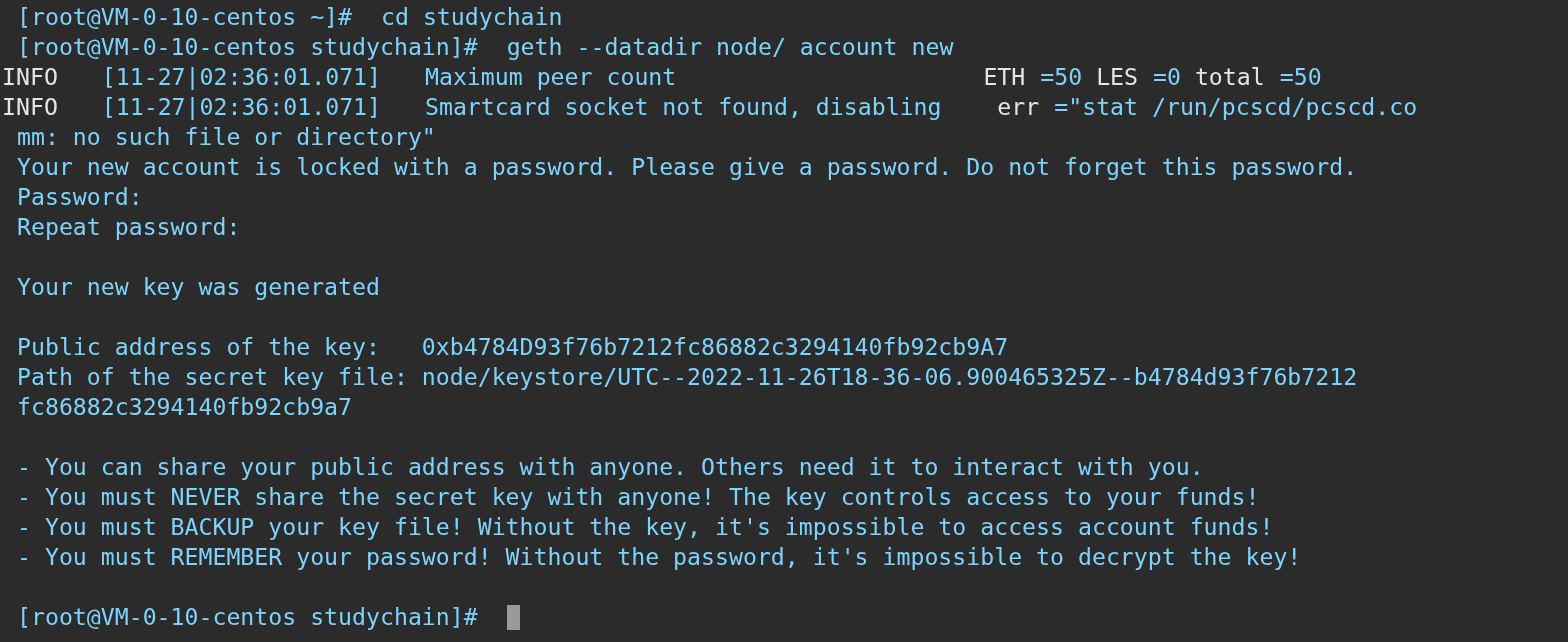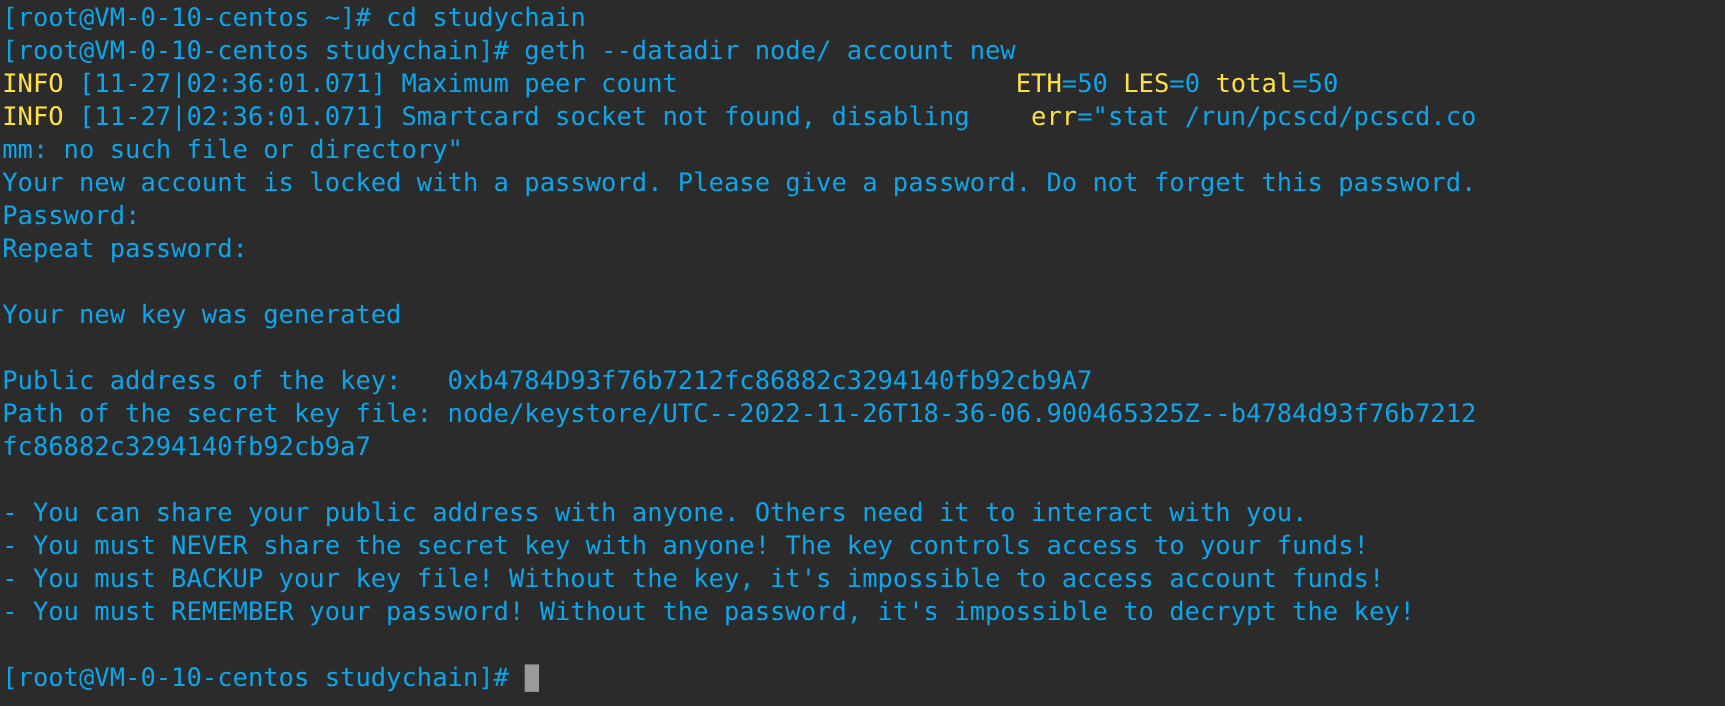--- a/index.html
+++ b/index.html
@@ -30,24 +30,25 @@
   .line {
     height: 30px;
     white-space: pre;
     display: block;
   }
   .blank {
     height: 30px;
     display: block;
   }
   .green {
-    color: #fde047;
+    color: #e5e5e5;
   }
   .white {
-    color: #0ea5e9;
+    color: #7dd3fc;
+    margin-left: 15px;
   }
   .cursor {
     display: inline-block;
     width: 13px;
     height: 25px;
     background: #9a9a9a;
     vertical-align: -5px;
   }
 </style>
 </head>

